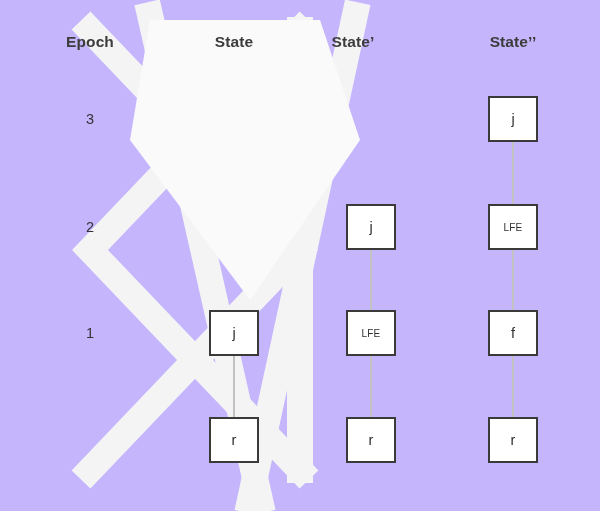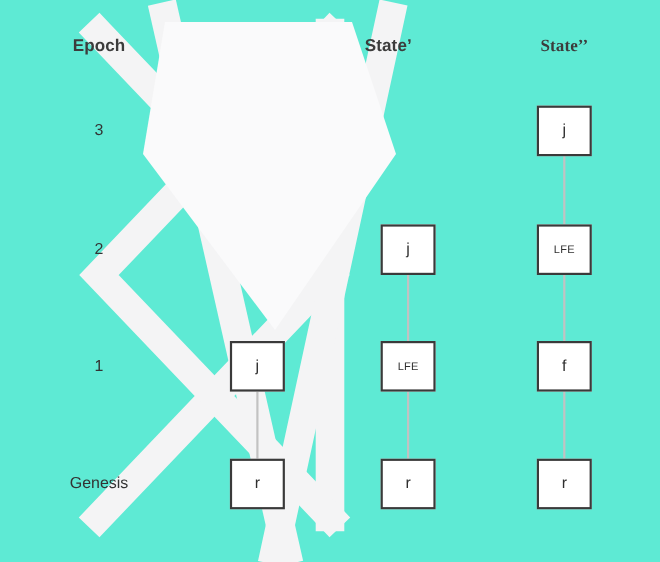--- a/index.html
+++ b/index.html
@@ -11,21 +11,21 @@
     height: 511px;
     background: #fdfdfd;
     font-family: "Liberation Sans", sans-serif;
     overflow: hidden;
   }
 
   #diagram-root {
     position: relative;
     width: 600px;
     height: 511px;
-    background: #5eead4;
+    background: #c4b5fd;
   }
 
   
   .watermark {
     position: absolute;
     left: 0;
     top: 0;
     width: 600px;
     height: 511px;
     pointer-events: none;
@@ -48,21 +48,21 @@
     text-align: center;
     font-size: 15.5px;
     font-weight: 700;
     color: #3c3c3c;
     letter-spacing: 0.1px;
     line-height: 24px;
   }
   .col-header.h-epoch { left: 20px; }
   .col-header.h-state { left: 164px; }
   .col-header.h-state1 { left: 283px; }
-  .col-header.h-state2 { left: 443px; font-family: Liberation Serif, serif; }
+  .col-header.h-state2 { left: 443px; }
 
   
   .grid {
     position: absolute;
     left: 0;
     top: 0;
     width: 600px;
     height: 511px;
     z-index: 2;
   }
@@ -116,30 +116,30 @@
       <path d="M300 30 L90 250 L300 470"></path>
       <path d="M150 15 L260 500"></path>
       <path d="M355 15 L250 500"></path>
     </g>
     <circle cx="218" cy="115" r="60" fill="#f5f5f6"></circle>
     <path d="M150 20 L320 20 L360 140 L250 300 L130 140 Z" fill="#fafafb"></path>
   </svg>
 
   <div class="header-row">
     <div class="col-header h-epoch">Epoch</div>
+    <div class="col-header h-state">State</div>
     <div class="col-header h-state1">State’</div>
     <div class="col-header h-state2">State’’</div>
   </div>
 
   <div class="grid">
 
     <div class="epoch-label" style="top:96px;">3</div>
     <div class="epoch-label" style="top:204px;">2</div>
     <div class="epoch-label" style="top:310px;">1</div>
-    <div class="epoch-label" style="top:417px;">Genesis</div>
 
     <div class="connector" style="left:233px; top:356px; height:61px;"></div>
 
     <div class="node-box" style="left:209px; top:310px;">j</div>
     <div class="node-box" style="left:209px; top:417px;">r</div>
 
     <div class="connector" style="left:370px; top:250px; height:60px;"></div>
     <div class="connector" style="left:370px; top:356px; height:61px;"></div>
 
     <div class="node-box" style="left:346px; top:204px;">j</div>

